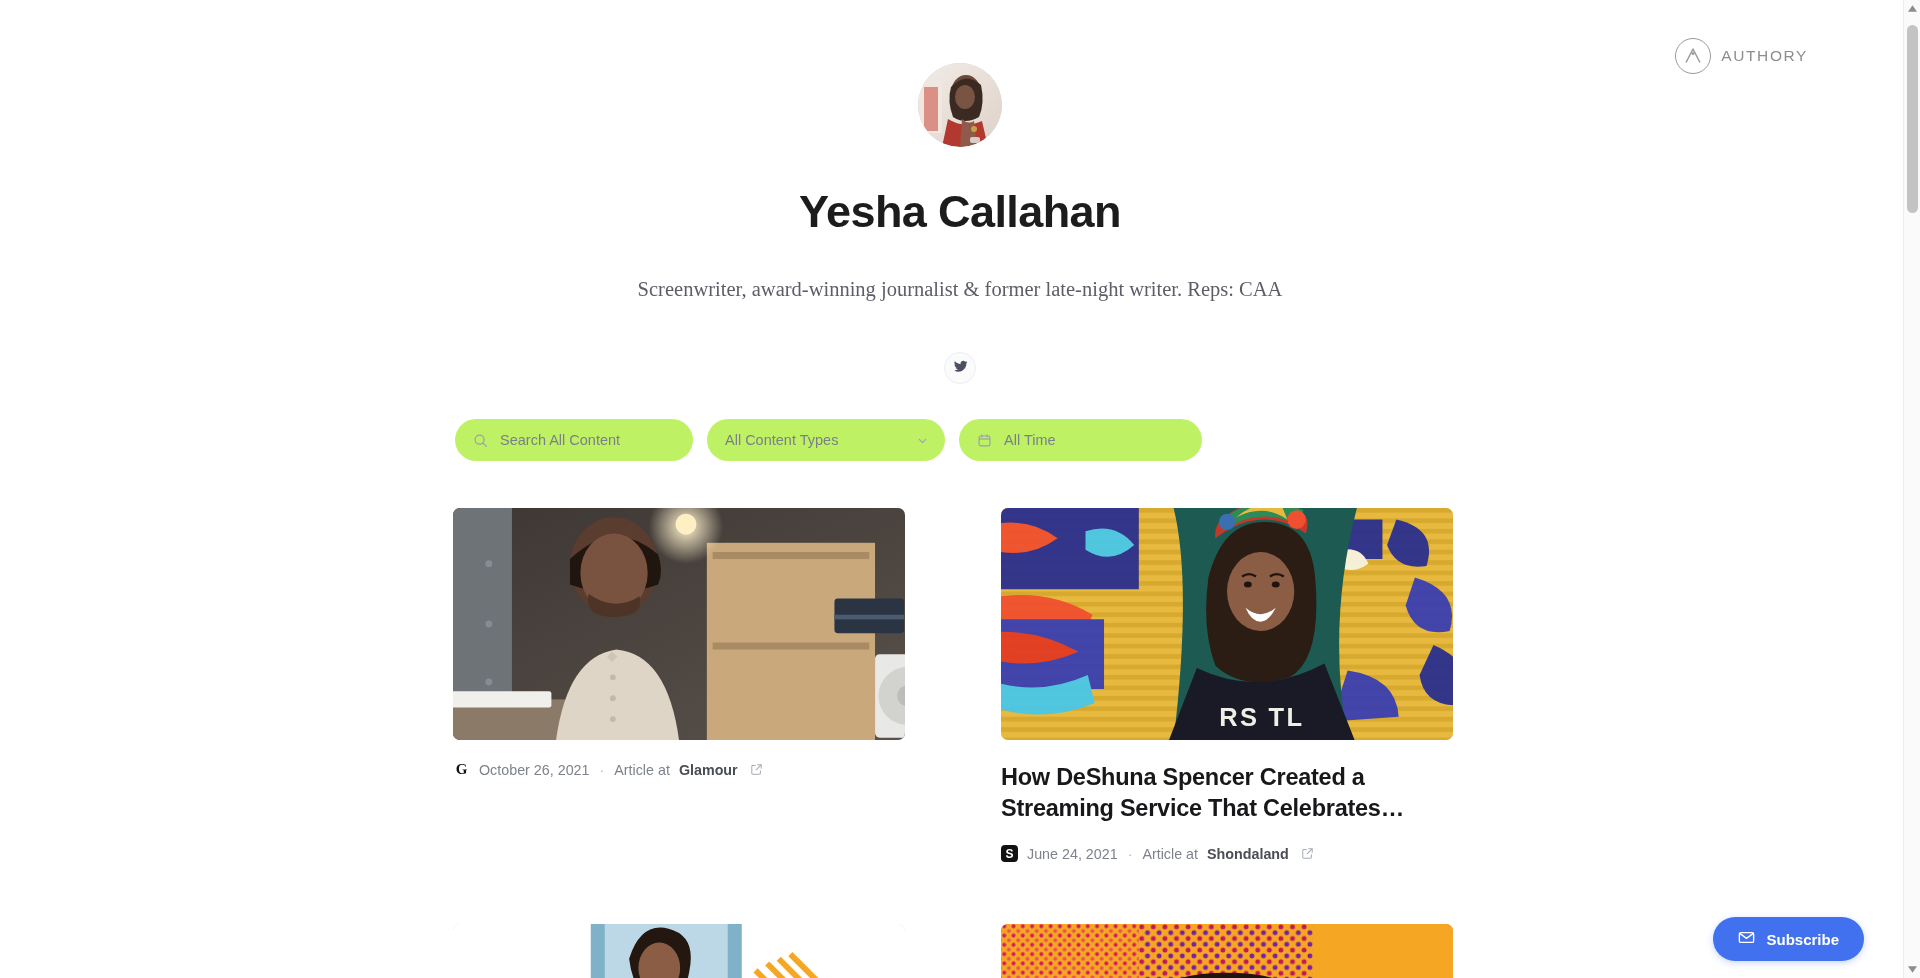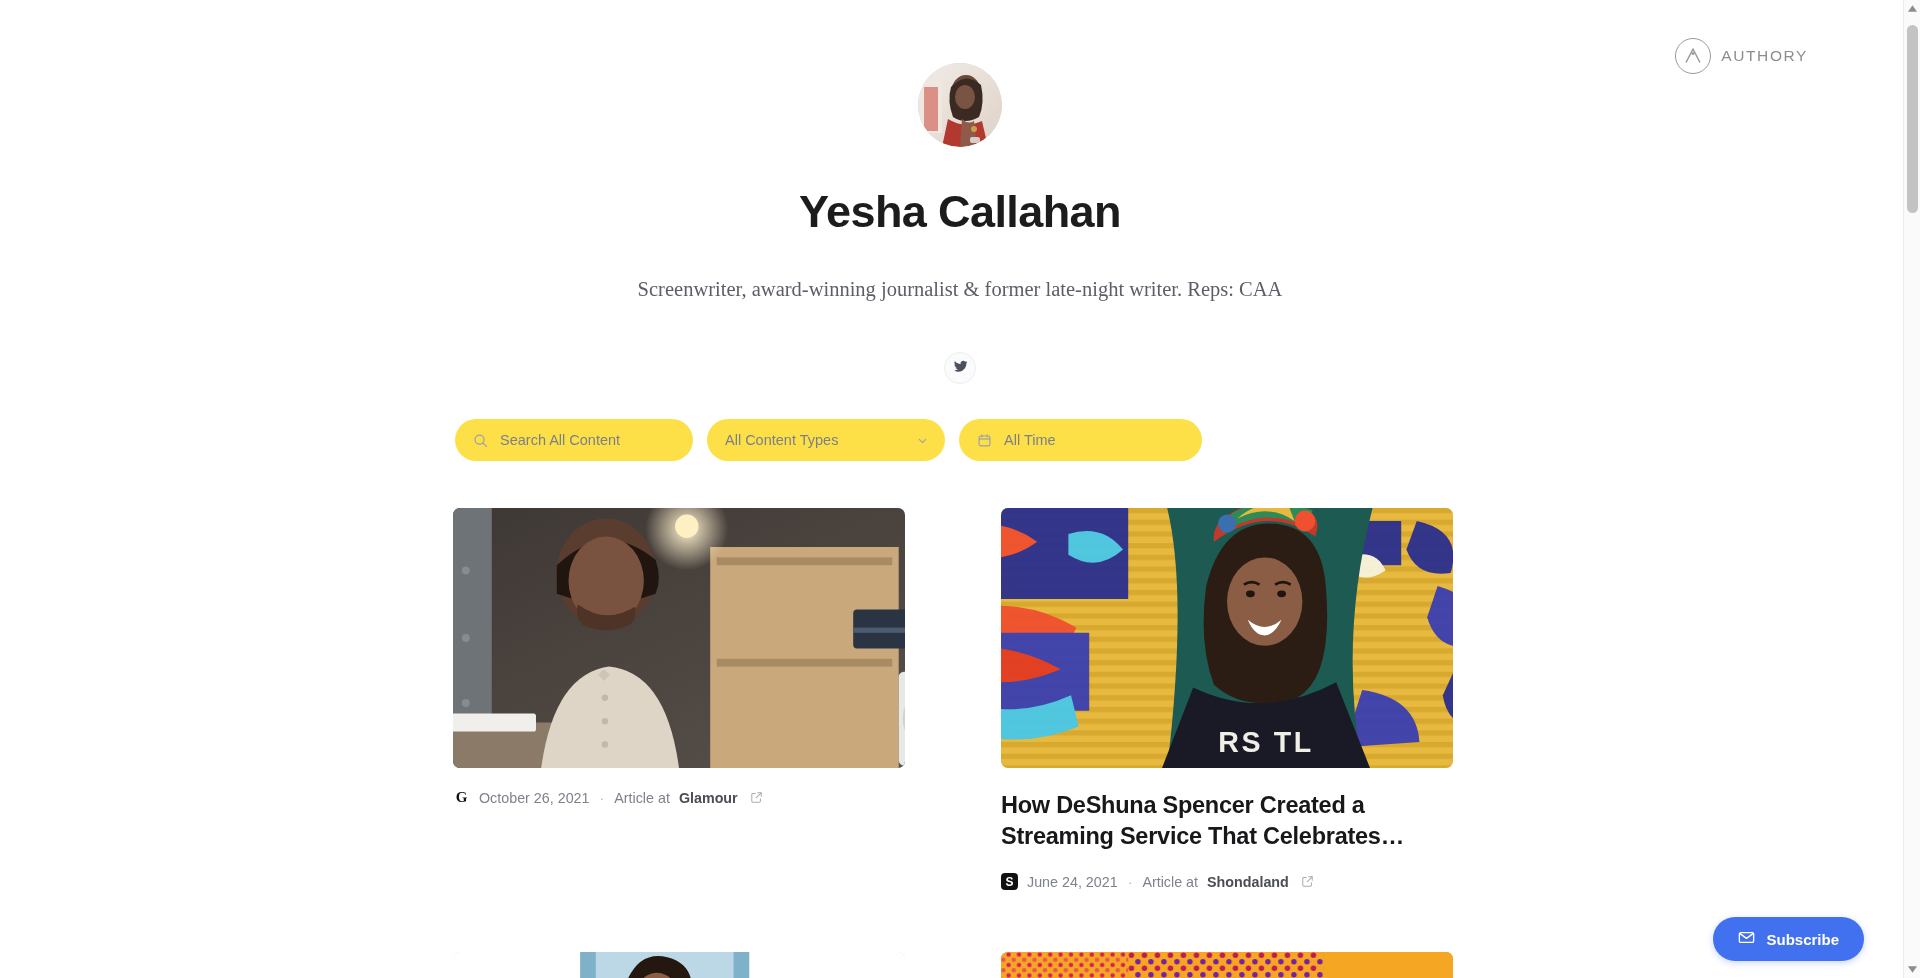--- a/index.html
+++ b/index.html
@@ -96,21 +96,21 @@
   .filters {
     position: absolute;
     top: 419px;
     left: 455px;
     width: 993px;
     display: flex;
     gap: 14px;
   }
   .filter {
     height: 42px;
-    background: #fde047;
+    background: #bef264;
     border-radius: 21px;
     display: flex;
     align-items: center;
     padding: 0 18px;
     cursor: pointer;
     position: relative;
   }
   .filter-search { width: 238px; }
   .filter-type   { width: 238px; }
   .filter-time   { width: 243px; text-align: center; }
@@ -137,21 +137,21 @@
     left: 453px;
     width: 1000px;
     display: grid;
     grid-template-columns: 452px 452px;
     column-gap: 96px;
     row-gap: 62px;
   }
   .card { width: 452px; cursor: pointer; }
   .card-thumb {
     width: 452px;
-    height: 260px;
+    height: 232px;
     border-radius: 7px;
     overflow: hidden;
     position: relative;
     background: #ddd;
   }
   .card-thumb svg { display: block; width: 100%; height: 100%; }
 
   .card-title {
     margin-top: 22px;
     font-size: 23.5px;

